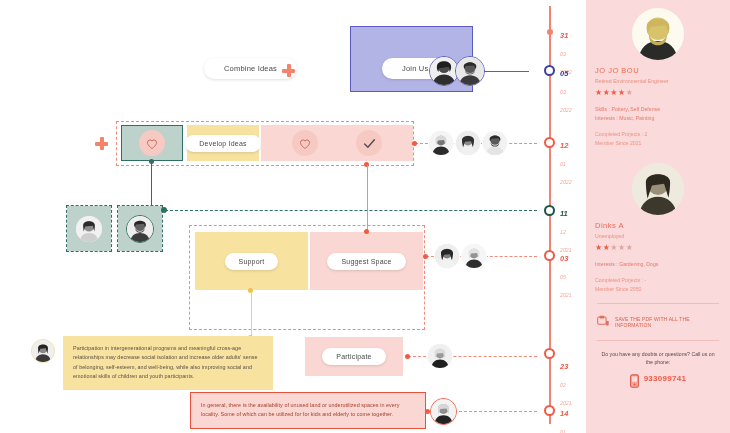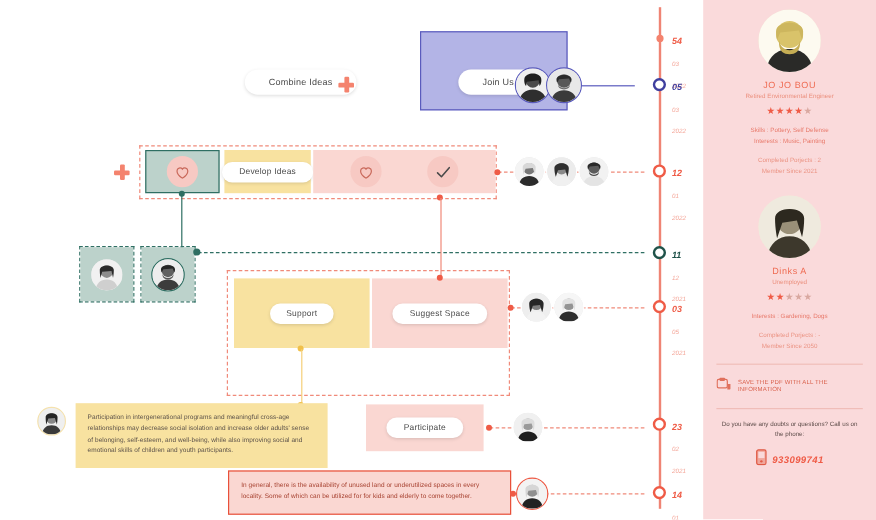--- a/index.html
+++ b/index.html
@@ -100,41 +100,41 @@
   .tl-day.purple { color:#3f3f9e; }
   .tl-day.teal   { color:#1f5249; }
   .tl-mon, .tl-yr { font-size:5.2px; font-style:italic; color:#f4a79a; line-height:1.45; }
   .tl-mon { margin-top:2px; }
 
   
   .panel {
     position:absolute; left:586px; top:0; width:144px; height:433px;
     background:#fadadb; padding:8px 9px;
   }
-  .pf { text-align:center; }
+  .pf { text-align:left; }
   .pf-photo {
     width:52px; height:52px; border-radius:50%; margin:0 auto;
     overflow:hidden; background:#f2ecd8;
   }
   .pf-photo .av-svg { width:100%; height:100%; display:block; }
   .pf-name { font-size:7.5px; color:#ef6b52; margin-top:6px; letter-spacing:.5px; }
   .pf-role { font-size:5.2px; color:#eb8f7d; margin-top:3px; }
   .stars { margin-top:5px; font-size:8px; letter-spacing:.5px; line-height:1; }
   .star-on  { color:#ef5b46; }
   .star-off { color:#d9a8a0; }
   .pf-meta { font-size:5.2px; color:#e8796a; line-height:1.7; margin-top:8px; }
   .pf-meta2{ font-size:5.2px; color:#eb9383; line-height:1.7; margin-top:7px; }
 
   .divider { height:1px; background:#f0bdb8; margin:9px 2px; }
 
   .save-row { display:flex; align-items:center; gap:5px; padding:0 2px; }
   .save-row .lbl { font-size:5px; color:#d9614c; letter-spacing:.15px; }
 
   .q-text { font-size:5.2px; color:#5c4b48; text-align:center; line-height:1.6; margin-top:3px; padding:0 4px; }
-  .phone-row { display:flex; align-items:center; justify-content:center; gap:5px; margin-top:7px;font-style:italic; }
+  .phone-row { display:flex; align-items:flex-start; justify-content:center; gap:5px; margin-top:7px; }
   .phone-num { font-size:8px; font-weight:bold; color:#ef5b46; letter-spacing:.3px; }
 </style>
 </head>
 <body>
 
 <div id="app">
 
   <div class="canvas">
 
     <div class="board-purple" style="left:350px; top:26px; width:123px; height:66px;"></div>
@@ -337,21 +337,21 @@
         </svg>
     </div>
   </div>
 
   <div class="timeline">
     <div class="tl-axis"></div>
 
     <div class="tl-node">
       <span class="tl-marker filled" style="top:29px;"></span>
       <span class="tl-label" style="top:24px;">
-        <span class="tl-day">54</span><br>
+        <span class="tl-day">31</span><br>
         <span class="tl-mon">03</span><br>
         <span class="tl-yr">2022</span>
       </span>
     </div>
 
     <div class="tl-node">
       <span class="tl-marker purple" style="top:65px;"></span>
       <span class="tl-label" style="top:62px;">
         <span class="tl-day purple">05</span><br>
         <span class="tl-mon">03</span><br>
@@ -381,21 +381,21 @@
       <span class="tl-marker" style="top:250px;"></span>
       <span class="tl-label" style="top:247px;">
         <span class="tl-day">03</span><br>
         <span class="tl-mon">05</span><br>
         <span class="tl-yr">2021</span>
       </span>
     </div>
 
     <div class="tl-node">
       <span class="tl-marker" style="top:348px;"></span>
-      <span class="tl-label" style="top:345px;">
+      <span class="tl-label" style="top:355px;">
         <span class="tl-day">23</span><br>
         <span class="tl-mon">02</span><br>
         <span class="tl-yr">2021</span>
       </span>
     </div>
 
     <div class="tl-node">
       <span class="tl-marker" style="top:405px;"></span>
       <span class="tl-label" style="top:402px;">
         <span class="tl-day">14</span><br>

